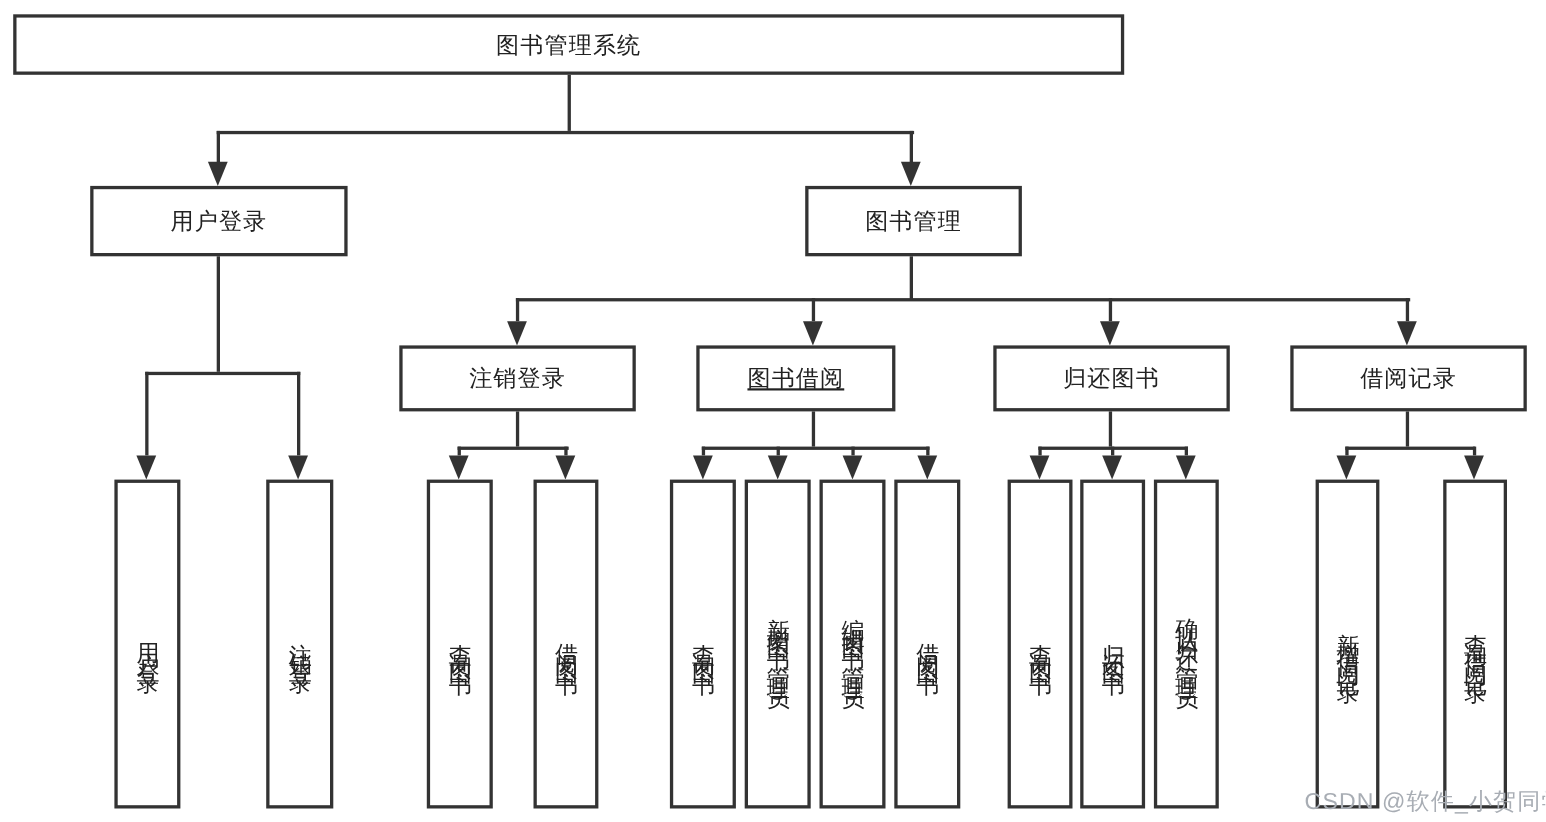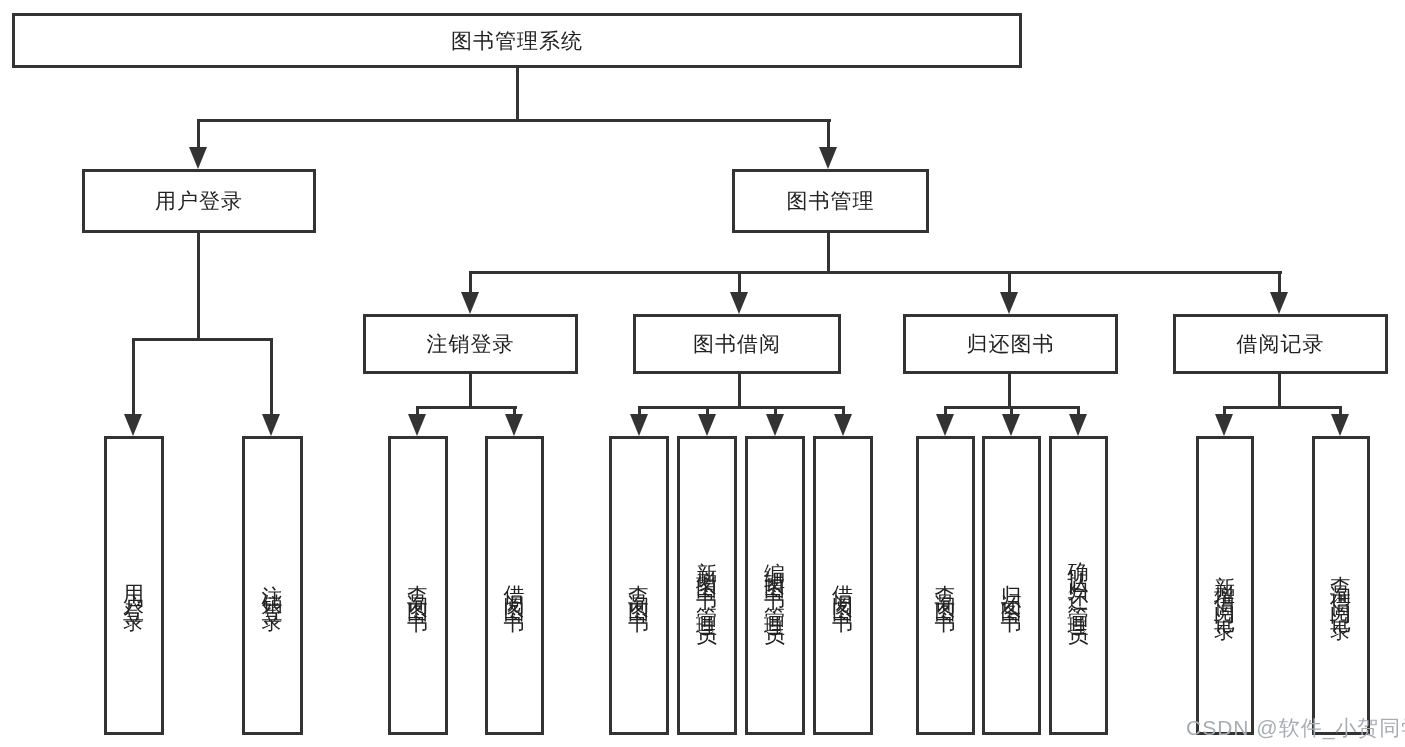--- a/index.html
+++ b/index.html
@@ -97,21 +97,21 @@
   <div class="v" style="left:738px;top:271px;height:21px;"></div>
   <div class="arrow" style="left:730px;top:292px;"></div>
   <div class="v" style="left:1008px;top:271px;height:21px;"></div>
   <div class="arrow" style="left:1000px;top:292px;"></div>
   <div class="v" style="left:1278px;top:271px;height:21px;"></div>
   <div class="arrow" style="left:1270px;top:292px;"></div>
 
   <div class="hbox" style="left:363px;top:314px;width:215px;height:60px;">
     <span>注销登录</span>
   </div>
-  <div class="hbox" style="left:633px;top:314px;width:208px;height:60px;">
+  <div class="hbox" style="left:633px;top:314px;width:181px;height:60px;text-decoration:underline;">
     <span>图书借阅</span>
   </div>
   <div class="hbox" style="left:903px;top:314px;width:215px;height:60px;">
     <span>归还图书</span>
   </div>
   <div class="hbox" style="left:1173px;top:314px;width:215px;height:60px;">
     <span>借阅记录</span>
   </div>
 
   <div class="v" style="left:469px;top:374px;height:32px;"></div>

